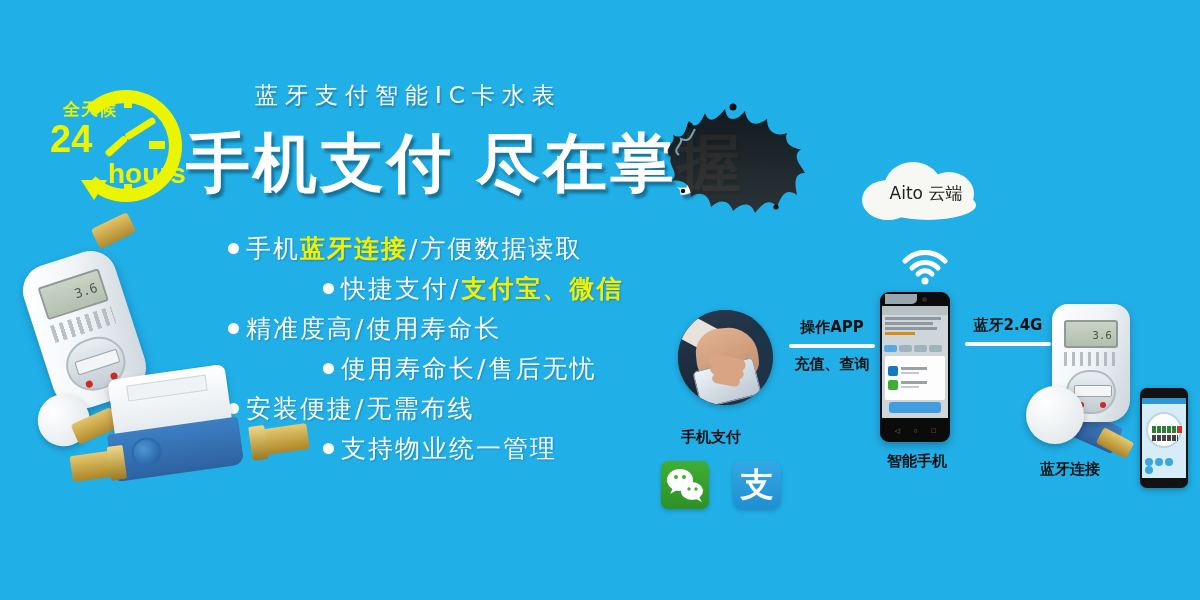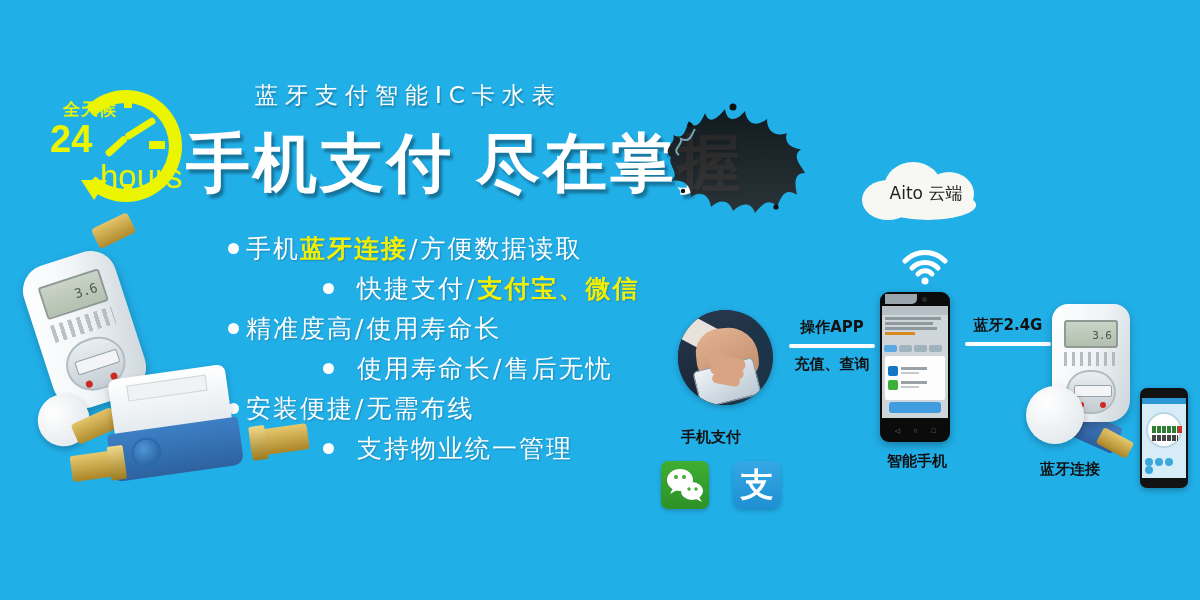--- a/index.html
+++ b/index.html
@@ -22,43 +22,43 @@
   .hand-h { position:absolute; left:78px; top:48px; width:34px; height:7px;
      background:#ECF500; transform-origin:0 50%; transform:rotate(-32deg); border-radius:3px; }
   .hand-m { position:absolute; left:78px; top:48px; width:26px; height:7px;
      background:#ECF500; transform-origin:0 50%; transform:rotate(138deg); border-radius:3px; }
   .arrow-head { position:absolute; left:33px; bottom:6px; width:0; height:0;
      border-left:13px solid transparent; border-right:13px solid transparent; border-top:20px solid #ECF500; }
   .badge-cn { position:absolute; left:15px; top:12px; font-size:17px; color:#ECF500;
      font-weight:bold; letter-spacing:1px; font-family:"DejaVu Sans",sans-serif; }
   .badge-24 { position:absolute; left:2px; top:34px; font-size:38px; color:#ECF500;
      font-weight:bold; line-height:1; font-family:"Liberation Sans",sans-serif; }
-  .badge-hours { position:absolute; left:52px; top:72px; font-size:33px; color:#ECF500;
-     font-weight:normal; font-family:"Liberation Sans",sans-serif; }
+  .badge-hours { position:absolute; left:60px; top:72px; font-size:28px; color:#ECF500;
+     font-weight:bold; font-family:"Liberation Sans",sans-serif; }
 
   
   .subtitle { position:absolute; left:255px; top:80px; font-size:23px; color:#ffffff;
      letter-spacing:7px; font-family:"DejaVu Sans",sans-serif;
      text-shadow:1px 2px 2px rgba(0,0,0,.30); }
   .title { position:absolute; left:186px; top:120px; font-size:64px; color:#ffffff;
      font-weight:bold; letter-spacing:3px; font-family:"DejaVu Sans",sans-serif;
      text-shadow:3px 4px 3px rgba(0,0,0,.35); white-space:nowrap; }
   .title .gap { display:inline-block; width:22px; }
 
   
   .burst { position:absolute; left:655px; top:95px; width:155px; height:130px; }
   .burst svg { position:absolute; left:0; top:0; }
   .burst-text { position:absolute; left:26px; top:45px; width:104px; text-align:center;
      font-size:32px; font-weight:bold; color:#F5E700; font-family:"DejaVu Sans",sans-serif;
      text-shadow:2px 2px 0 #8a0000,-1px -1px 0 #8a0000,1px -1px 0 #8a0000,-1px 1px 0 #8a0000; }
 
   
   .bullets { position:absolute; left:228px; top:232px; width:460px; }
   .b-row { display:flex; align-items:center; white-space:nowrap; margin-bottom:7px; }
-  .b-row.indent { padding-left:95px;gap:16px; }
+  .b-row.indent { padding-left:95px; }
   .dot { width:11px; height:11px; border-radius:50%; background:#ffffff; margin-right:7px; flex:none; }
   .b-text { font-size:25px; color:#ffffff; font-family:"DejaVu Sans",sans-serif;
      letter-spacing:2px; text-shadow:1px 1px 2px rgba(0,0,0,.22); }
   .b-text .hl { color:#F2F000; font-weight:bold; }
   .b-text .sep { color:#ffffff; font-weight:normal; padding:0 1px; }
 
   
   .meter-a { position:absolute; left:20px; top:245px; width:150px; height:200px;
      transform:rotate(-18deg); }
   .meter-a .body { position:absolute; left:22px; top:8px; width:96px; height:150px;

